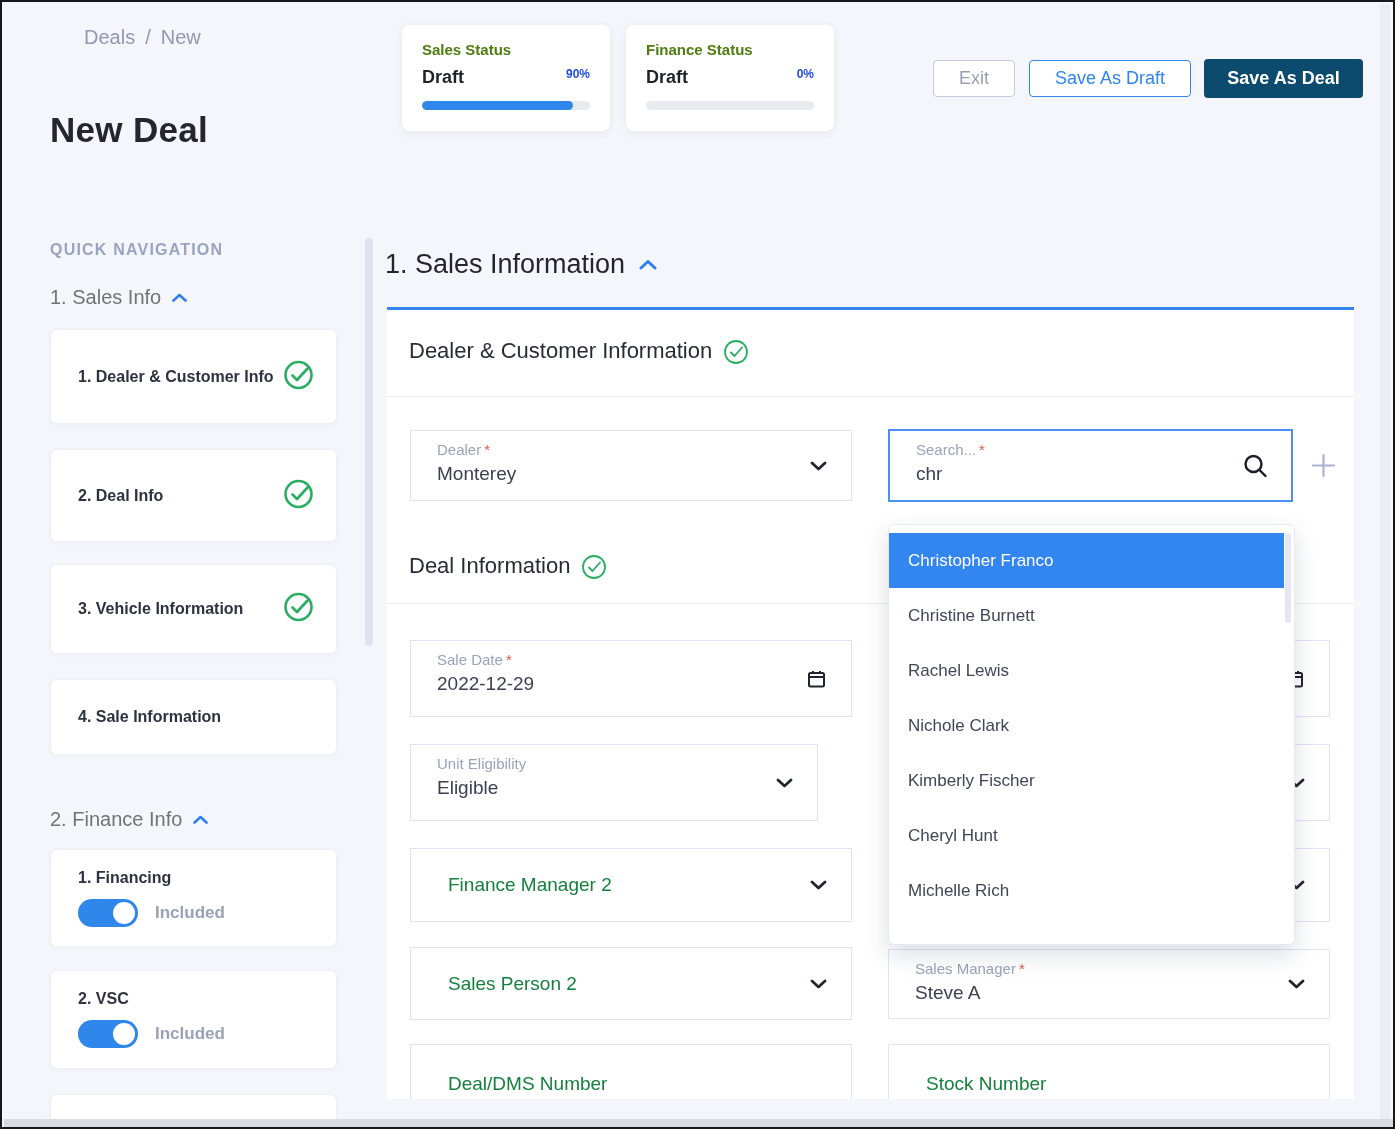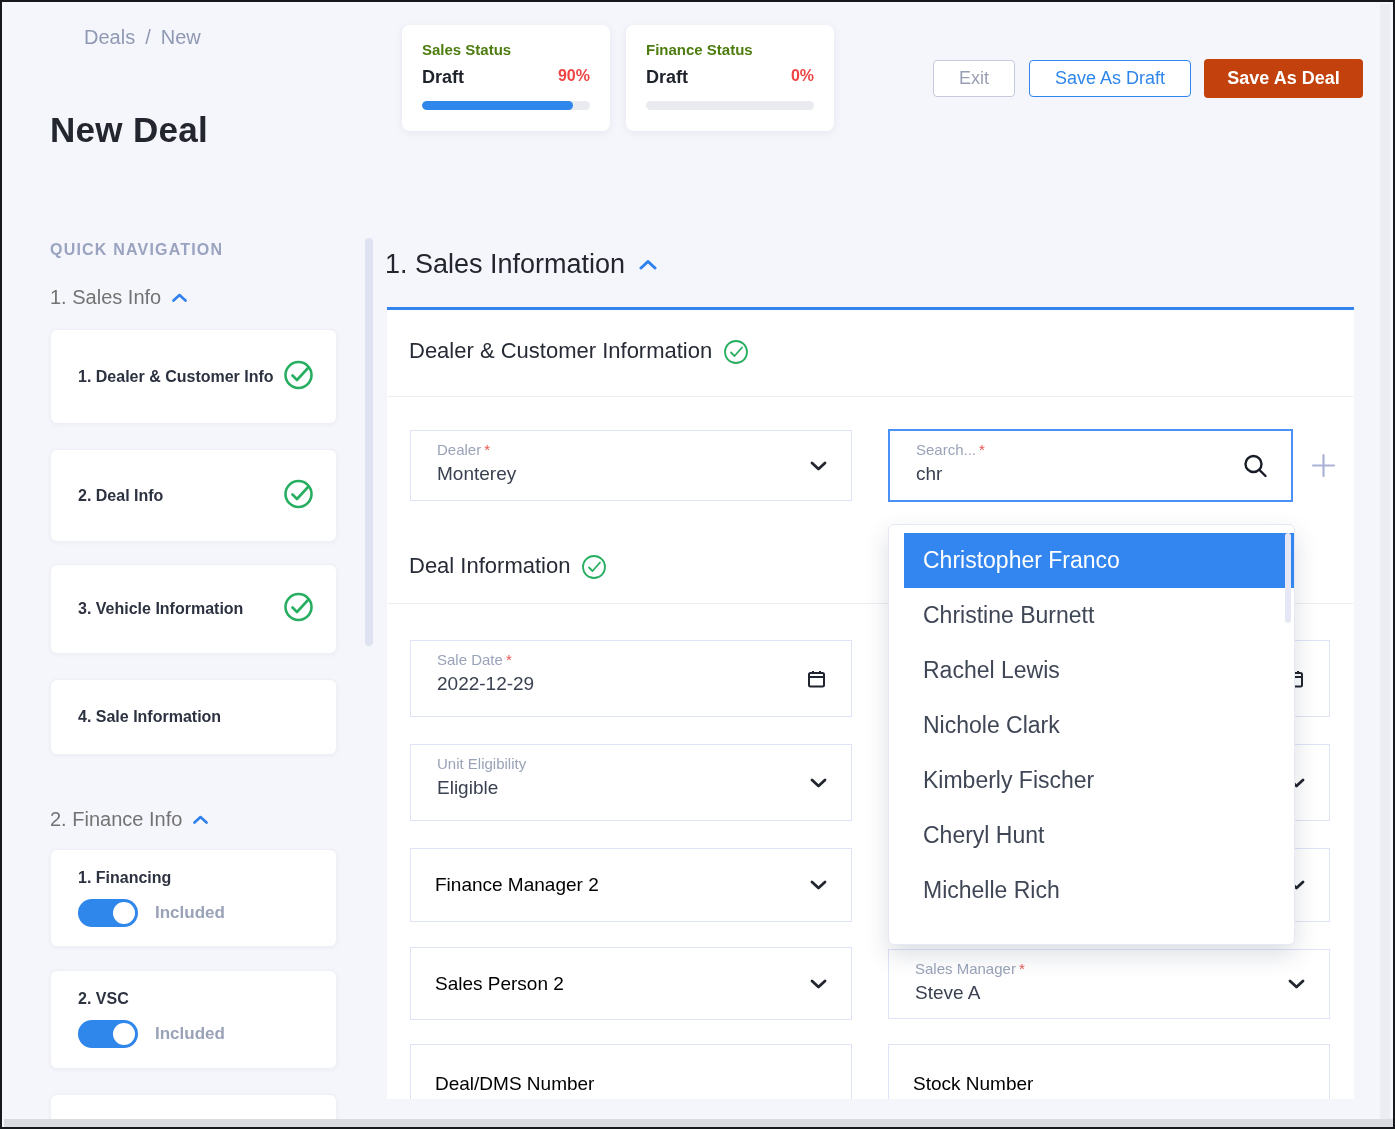--- a/index.html
+++ b/index.html
@@ -11,27 +11,27 @@
   }
   .abs{position:absolute;}
   
   .breadcrumb{left:82px;top:24px;font-size:20px;color:#8f99b3;display:flex;gap:10px;}
   .page-title{left:48px;top:108px;font-size:35px;font-weight:600;color:#23262e;letter-spacing:.3px;}
   .status-card{width:208px;height:106px;background:#fff;border-radius:8px;
     box-shadow:0 2px 8px rgba(60,70,110,.08);padding:16px 20px;}
   .status-card .sc-label{font-size:15px;color:#4d7c0f;font-weight:600;}
   .status-card .sc-row{display:flex;justify-content:space-between;margin-top:9px;}
   .status-card .sc-status{font-size:18px;font-weight:700;color:#1e222b;}
-  .status-card .sc-pct{font-size:16px;font-weight:700;color:#ef4444;}
+  .status-card .sc-pct{font-size:12px;font-weight:700;color:#1d4ed8;}
   .status-card .sc-track{margin-top:13px;height:9px;border-radius:5px;background:#e9ebf0;overflow:hidden;}
   .status-card .sc-fill{height:100%;border-radius:5px;background:#2f86eb;width:0;}
   .btn{display:flex;align-items:center;justify-content:center;font-size:18px;border-radius:4px;cursor:pointer;}
   .btn-exit{width:82px;height:37px;background:#fff;border:1px solid #c7cadd;color:#9aa0b4;}
   .btn-draft{width:162px;height:37px;background:#fff;border:1px solid #2f86eb;color:#2f86eb;}
-  .btn-deal{width:159px;height:39px;background:#c2410c;color:#fff;font-weight:600;}
+  .btn-deal{width:159px;height:39px;background:#0c4a6e;color:#fff;font-weight:600;}
   
   .qn-title{left:48px;top:239px;font-size:16px;font-weight:600;letter-spacing:1.2px;color:#9aa3bf;}
   .nav-link{font-size:20px;font-weight:500;color:#737373;display:flex;align-items:center;gap:11px;cursor:pointer;}
   .side-card{left:48px;width:287px;background:#fff;border-radius:7px;border:1px solid #eef0f7;
     box-shadow:0 1px 4px rgba(60,70,110,.05);}
   .side-card .sc-text{position:absolute;left:27px;top:50%;transform:translateY(-50%);
     font-size:16px;font-weight:700;color:#2c3240;line-height:1.35;width:200px;}
   .side-card .sc-check{position:absolute;right:22px;top:50%;transform:translateY(-50%);}
   .tg-label{position:absolute;left:27px;top:19px;font-size:16px;font-weight:700;color:#2c3240;}
   .toggle{position:absolute;left:27px;top:49px;width:60px;height:28px;border-radius:14px;background:#2f86eb;cursor:pointer;}
@@ -39,28 +39,28 @@
   .tg-status{position:absolute;left:104px;top:53px;font-size:17px;font-weight:600;color:#9aa2b8;}
   .side-scroll{left:363px;top:236px;width:8px;height:408px;border-radius:4px;background:#dee2f1;}
   
   .main-heading{left:383px;top:247px;font-size:27px;font-weight:500;color:#23262e;display:flex;align-items:center;gap:14px;}
   .panel{left:385px;top:305px;width:967px;height:792px;background:#fff;border-top:3px solid #3385f0;}
   .sub-heading{font-size:22px;font-weight:500;color:#262b35;display:flex;align-items:center;gap:11px;}
   .hdivider{height:1px;background:#ededf3;}
   .field{position:absolute;background:#fff;border:1px solid #dfe3f8;border-radius:0;z-index:2;}
   .field .flabel{position:absolute;left:26px;top:10px;font-size:15px;color:#9aa3b8;}
   .field .fvalue{position:absolute;left:26px;top:32px;font-size:19px;color:#3a4150;}
-  .field .fplaceholder{position:absolute;left:24px;top:50%;transform:translateY(-50%);font-size:19px;color:#000000;}
+  .field .fplaceholder{position:absolute;left:37px;top:50%;transform:translateY(-50%);font-size:19px;color:#15803d;}
   .req{color:#e8564e;margin-left:3px;}
   .icon-right{position:absolute;right:24px;top:50%;transform:translateY(-50%);display:flex;}
   .field-search{border:2px solid #4a90f5;}
   
   .dropdown{left:886px;top:522px;width:407px;height:421px;background:#fff;border:1px solid #e7e9f2;
     border-radius:6px;box-shadow:0 10px 24px rgba(40,50,80,.16);z-index:30;overflow:hidden;padding-top:8px;}
-  .dd-item{height:55px;line-height:55px;padding-left:19px;font-size:23px;color:#3f4655;cursor:pointer;white-space:nowrap;margin-left:15px;}
+  .dd-item{height:55px;line-height:55px;padding-left:19px;font-size:17px;color:#3f4655;cursor:pointer;white-space:nowrap;}
   .dd-item.hl{background:#3385f0;color:#fff;width:calc(100% - 10px);}
   .dd-thumb{position:absolute;right:3px;top:8px;width:6px;height:90px;border-radius:3px;background:#e5e8f4;z-index:31;}
   
   .cover{left:360px;top:1097px;width:1033px;height:21px;background:#f5f6fb;z-index:40;}
   .vscroll{left:1378px;top:2px;width:10px;height:1115px;background:#ecedf2;z-index:45;}
   .hscroll{left:2px;top:1117px;width:1391px;height:10px;background:#d9dbe1;z-index:50;}
 </style>
 </head>
 <body>
 
@@ -253,21 +253,21 @@
     <span class="icon-right">
       <svg width="21" height="21" viewBox="0 0 21 21" fill="none" stroke="#20242e" stroke-width="2">
           <rect x="3" y="4.5" width="15" height="13.5" rx="1.5"></rect>
           <line x1="3" y1="8.5" x2="18" y2="8.5"></line>
           <line x1="7" y1="2.5" x2="7" y2="5.5"></line>
           <line x1="14" y1="2.5" x2="14" y2="5.5"></line>
         </svg>
     </span>
   </div>
 
-  <div class="field" style="left:408px;top:742px;width:442px;height:77px;">
+  <div class="field" style="left:408px;top:742px;width:408px;height:77px;">
     <div class="flabel">Unit Eligibility</div>
     <div class="fvalue">Eligible</div>
     <span class="icon-right">
       <svg width="17" height="10" viewBox="0 0 17 10">
           <path d="M2 2 L8.5 8 L15 2" fill="none" stroke="#22262f" stroke-width="2.8" stroke-linecap="round" stroke-linejoin="round"></path>
         </svg>
     </span>
   </div>
 
   <div class="field" style="left:886px;top:742px;width:442px;height:77px;z-index:1;">

